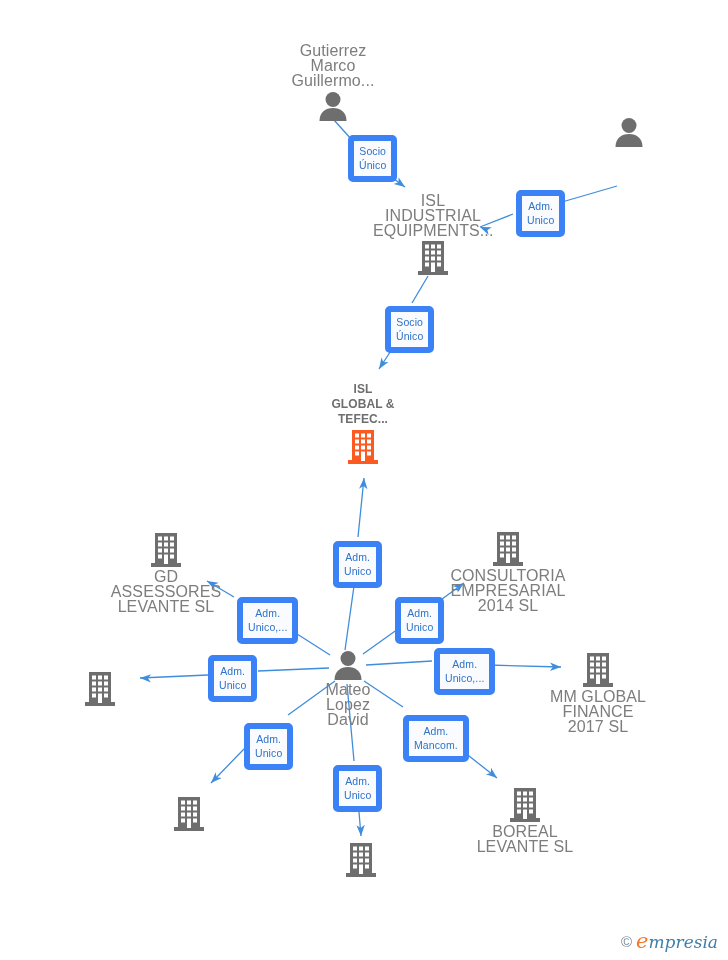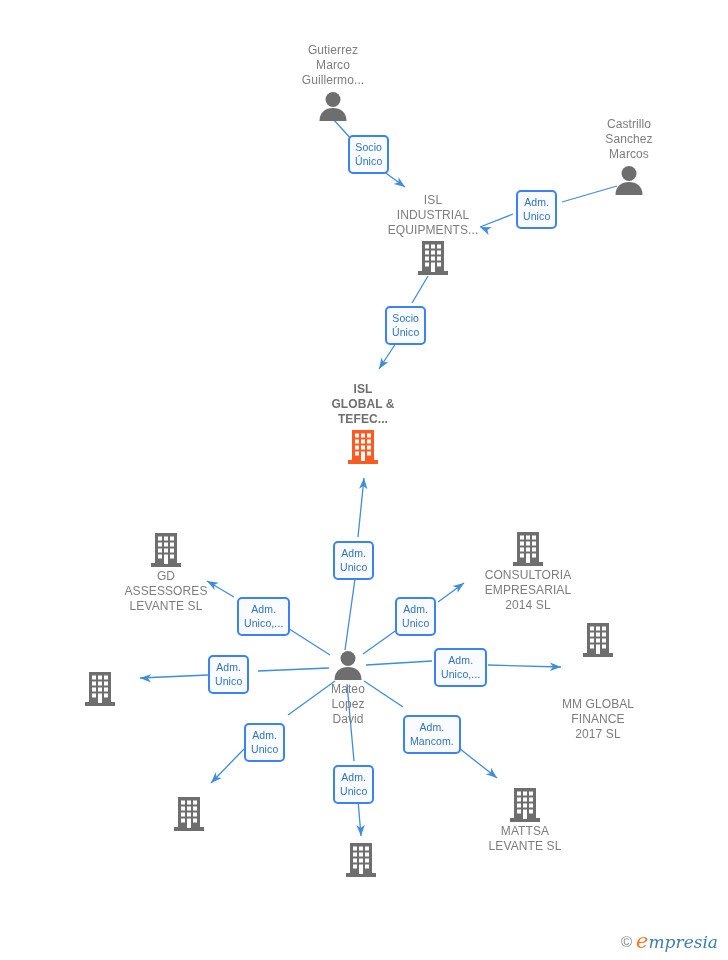--- a/index.html
+++ b/index.html
@@ -31,41 +31,41 @@
   .node {
     position: absolute;
     width: 120px;
     margin-left: -60px;
     text-align: center;
     display: flex;
     flex-direction: column;
     align-items: center;
   }
   .node-label {
-    font-size: 12px;
+    font-size: 16px;
     line-height: 15px;
     color: #7d7d7d;
     letter-spacing: .1px;
     white-space: pre-line;
     width: 120px;
   }
   .node.is-highlight .node-label {
     color: #6e6e6e;
     font-weight: bold;
     font-size: 12px;
   }
   .node.label-below .node-label { order: 2; margin-top: 2px; }
   .node.label-above .node-label { order: 0; margin-bottom: 3px; }
   .node-icon { order: 1; line-height: 0; }
   
   .edge-label {
     position: absolute;
     box-sizing: border-box;
     background: #f9fbfe;
-    border: 2px solid #3b82f6;
+    border: 6px solid #3b82f6;
     border-radius: 5px;
     color: #2f73c8;
     font-size: 10.5px;
     line-height: 14px;
     text-align: center;
     padding: 3px 5px 4px 5px;
     white-space: pre-line;
     letter-spacing: .1px;
   }
   
@@ -131,23 +131,20 @@
           </svg></div>
         <div class="node-label">Gutierrez
 Marco
 Guillermo...</div>
       </div>
       <div class="node label-above" style="left: 629px; top: 117px;">
         <div class="node-icon"><svg width="34" height="30" viewBox="0 0 34 30" xmlns="http://www.w3.org/2000/svg">
             <circle cx="17" cy="8.5" r="7.5" fill="#6e6e6e"></circle>
             <path d="M3.5 30 C3.5 21 9.5 17 17 17 C24.5 17 30.5 21 30.5 30 Z" fill="#6e6e6e"></path>
           </svg></div>
-        <div class="node-label">Castrillo
-Sanchez
-Marcos</div>
       </div>
       <div class="node label-above" style="left: 433px; top: 193px;">
         <div class="node-icon"><svg width="30" height="34" viewBox="0 0 30 34" xmlns="http://www.w3.org/2000/svg">
             <rect x="4" y="0" width="22" height="31" fill="#6e6e6e"></rect>
             <rect x="0" y="30" width="30" height="4" fill="#6e6e6e"></rect>
             <rect x="7" y="3.5" width="4" height="4" fill="#ffffff"></rect>
             <rect x="13" y="3.5" width="4" height="4" fill="#ffffff"></rect>
             <rect x="19" y="3.5" width="4" height="4" fill="#ffffff"></rect>
             <rect x="7" y="9.5" width="4" height="4" fill="#ffffff"></rect>
             <rect x="13" y="9.5" width="4" height="4" fill="#ffffff"></rect>
@@ -210,21 +207,21 @@
             <rect x="19" y="15.5" width="4" height="4" fill="#ffffff"></rect>
             <rect x="7" y="21.5" width="4" height="4" fill="#ffffff"></rect>
             <rect x="13" y="21.5" width="4" height="4" fill="#ffffff"></rect>
             <rect x="19" y="21.5" width="4" height="4" fill="#ffffff"></rect>
             <rect x="13" y="24" width="4" height="7" fill="#ffffff"></rect>
           </svg></div>
         <div class="node-label">GD
 ASSESSORES
 LEVANTE  SL</div>
       </div>
-      <div class="node label-below" style="left: 528px; top: 532px;">
+      <div class="node label-below" style="left: 508px; top: 532px;">
         <div class="node-icon"><svg width="30" height="34" viewBox="0 0 30 34" xmlns="http://www.w3.org/2000/svg">
             <rect x="4" y="0" width="22" height="31" fill="#6e6e6e"></rect>
             <rect x="0" y="30" width="30" height="4" fill="#6e6e6e"></rect>
             <rect x="7" y="3.5" width="4" height="4" fill="#ffffff"></rect>
             <rect x="13" y="3.5" width="4" height="4" fill="#ffffff"></rect>
             <rect x="19" y="3.5" width="4" height="4" fill="#ffffff"></rect>
             <rect x="7" y="9.5" width="4" height="4" fill="#ffffff"></rect>
             <rect x="13" y="9.5" width="4" height="4" fill="#ffffff"></rect>
             <rect x="19" y="9.5" width="4" height="4" fill="#ffffff"></rect>
             <rect x="7" y="15.5" width="4" height="4" fill="#ffffff"></rect>
@@ -251,21 +248,21 @@
             <rect x="19" y="9.5" width="4" height="4" fill="#ffffff"></rect>
             <rect x="7" y="15.5" width="4" height="4" fill="#ffffff"></rect>
             <rect x="13" y="15.5" width="4" height="4" fill="#ffffff"></rect>
             <rect x="19" y="15.5" width="4" height="4" fill="#ffffff"></rect>
             <rect x="7" y="21.5" width="4" height="4" fill="#ffffff"></rect>
             <rect x="13" y="21.5" width="4" height="4" fill="#ffffff"></rect>
             <rect x="19" y="21.5" width="4" height="4" fill="#ffffff"></rect>
             <rect x="13" y="24" width="4" height="7" fill="#ffffff"></rect>
           </svg></div>
       </div>
-      <div class="node label-below" style="left: 598px; top: 623px; gap: 38px;">
+      <div class="node label-below" style="left: 598px; top: 653px;">
         <div class="node-icon"><svg width="30" height="34" viewBox="0 0 30 34" xmlns="http://www.w3.org/2000/svg">
             <rect x="4" y="0" width="22" height="31" fill="#6e6e6e"></rect>
             <rect x="0" y="30" width="30" height="4" fill="#6e6e6e"></rect>
             <rect x="7" y="3.5" width="4" height="4" fill="#ffffff"></rect>
             <rect x="13" y="3.5" width="4" height="4" fill="#ffffff"></rect>
             <rect x="19" y="3.5" width="4" height="4" fill="#ffffff"></rect>
             <rect x="7" y="9.5" width="4" height="4" fill="#ffffff"></rect>
             <rect x="13" y="9.5" width="4" height="4" fill="#ffffff"></rect>
             <rect x="19" y="9.5" width="4" height="4" fill="#ffffff"></rect>
             <rect x="7" y="15.5" width="4" height="4" fill="#ffffff"></rect>
@@ -329,21 +326,21 @@
             <rect x="13" y="9.5" width="4" height="4" fill="#ffffff"></rect>
             <rect x="19" y="9.5" width="4" height="4" fill="#ffffff"></rect>
             <rect x="7" y="15.5" width="4" height="4" fill="#ffffff"></rect>
             <rect x="13" y="15.5" width="4" height="4" fill="#ffffff"></rect>
             <rect x="19" y="15.5" width="4" height="4" fill="#ffffff"></rect>
             <rect x="7" y="21.5" width="4" height="4" fill="#ffffff"></rect>
             <rect x="13" y="21.5" width="4" height="4" fill="#ffffff"></rect>
             <rect x="19" y="21.5" width="4" height="4" fill="#ffffff"></rect>
             <rect x="13" y="24" width="4" height="7" fill="#ffffff"></rect>
           </svg></div>
-        <div class="node-label">MATTSA
+        <div class="node-label">BOREAL
 LEVANTE  SL</div>
       </div>
     </div>
   <div id="edge-labels-layer">
       <div class="edge-label" style="left: 348px; top: 135px;">Socio
 Único</div>
       <div class="edge-label" style="left: 516px; top: 190px;">Adm.
 Unico</div>
       <div class="edge-label" style="left: 385px; top: 306px;">Socio
 Único</div>

